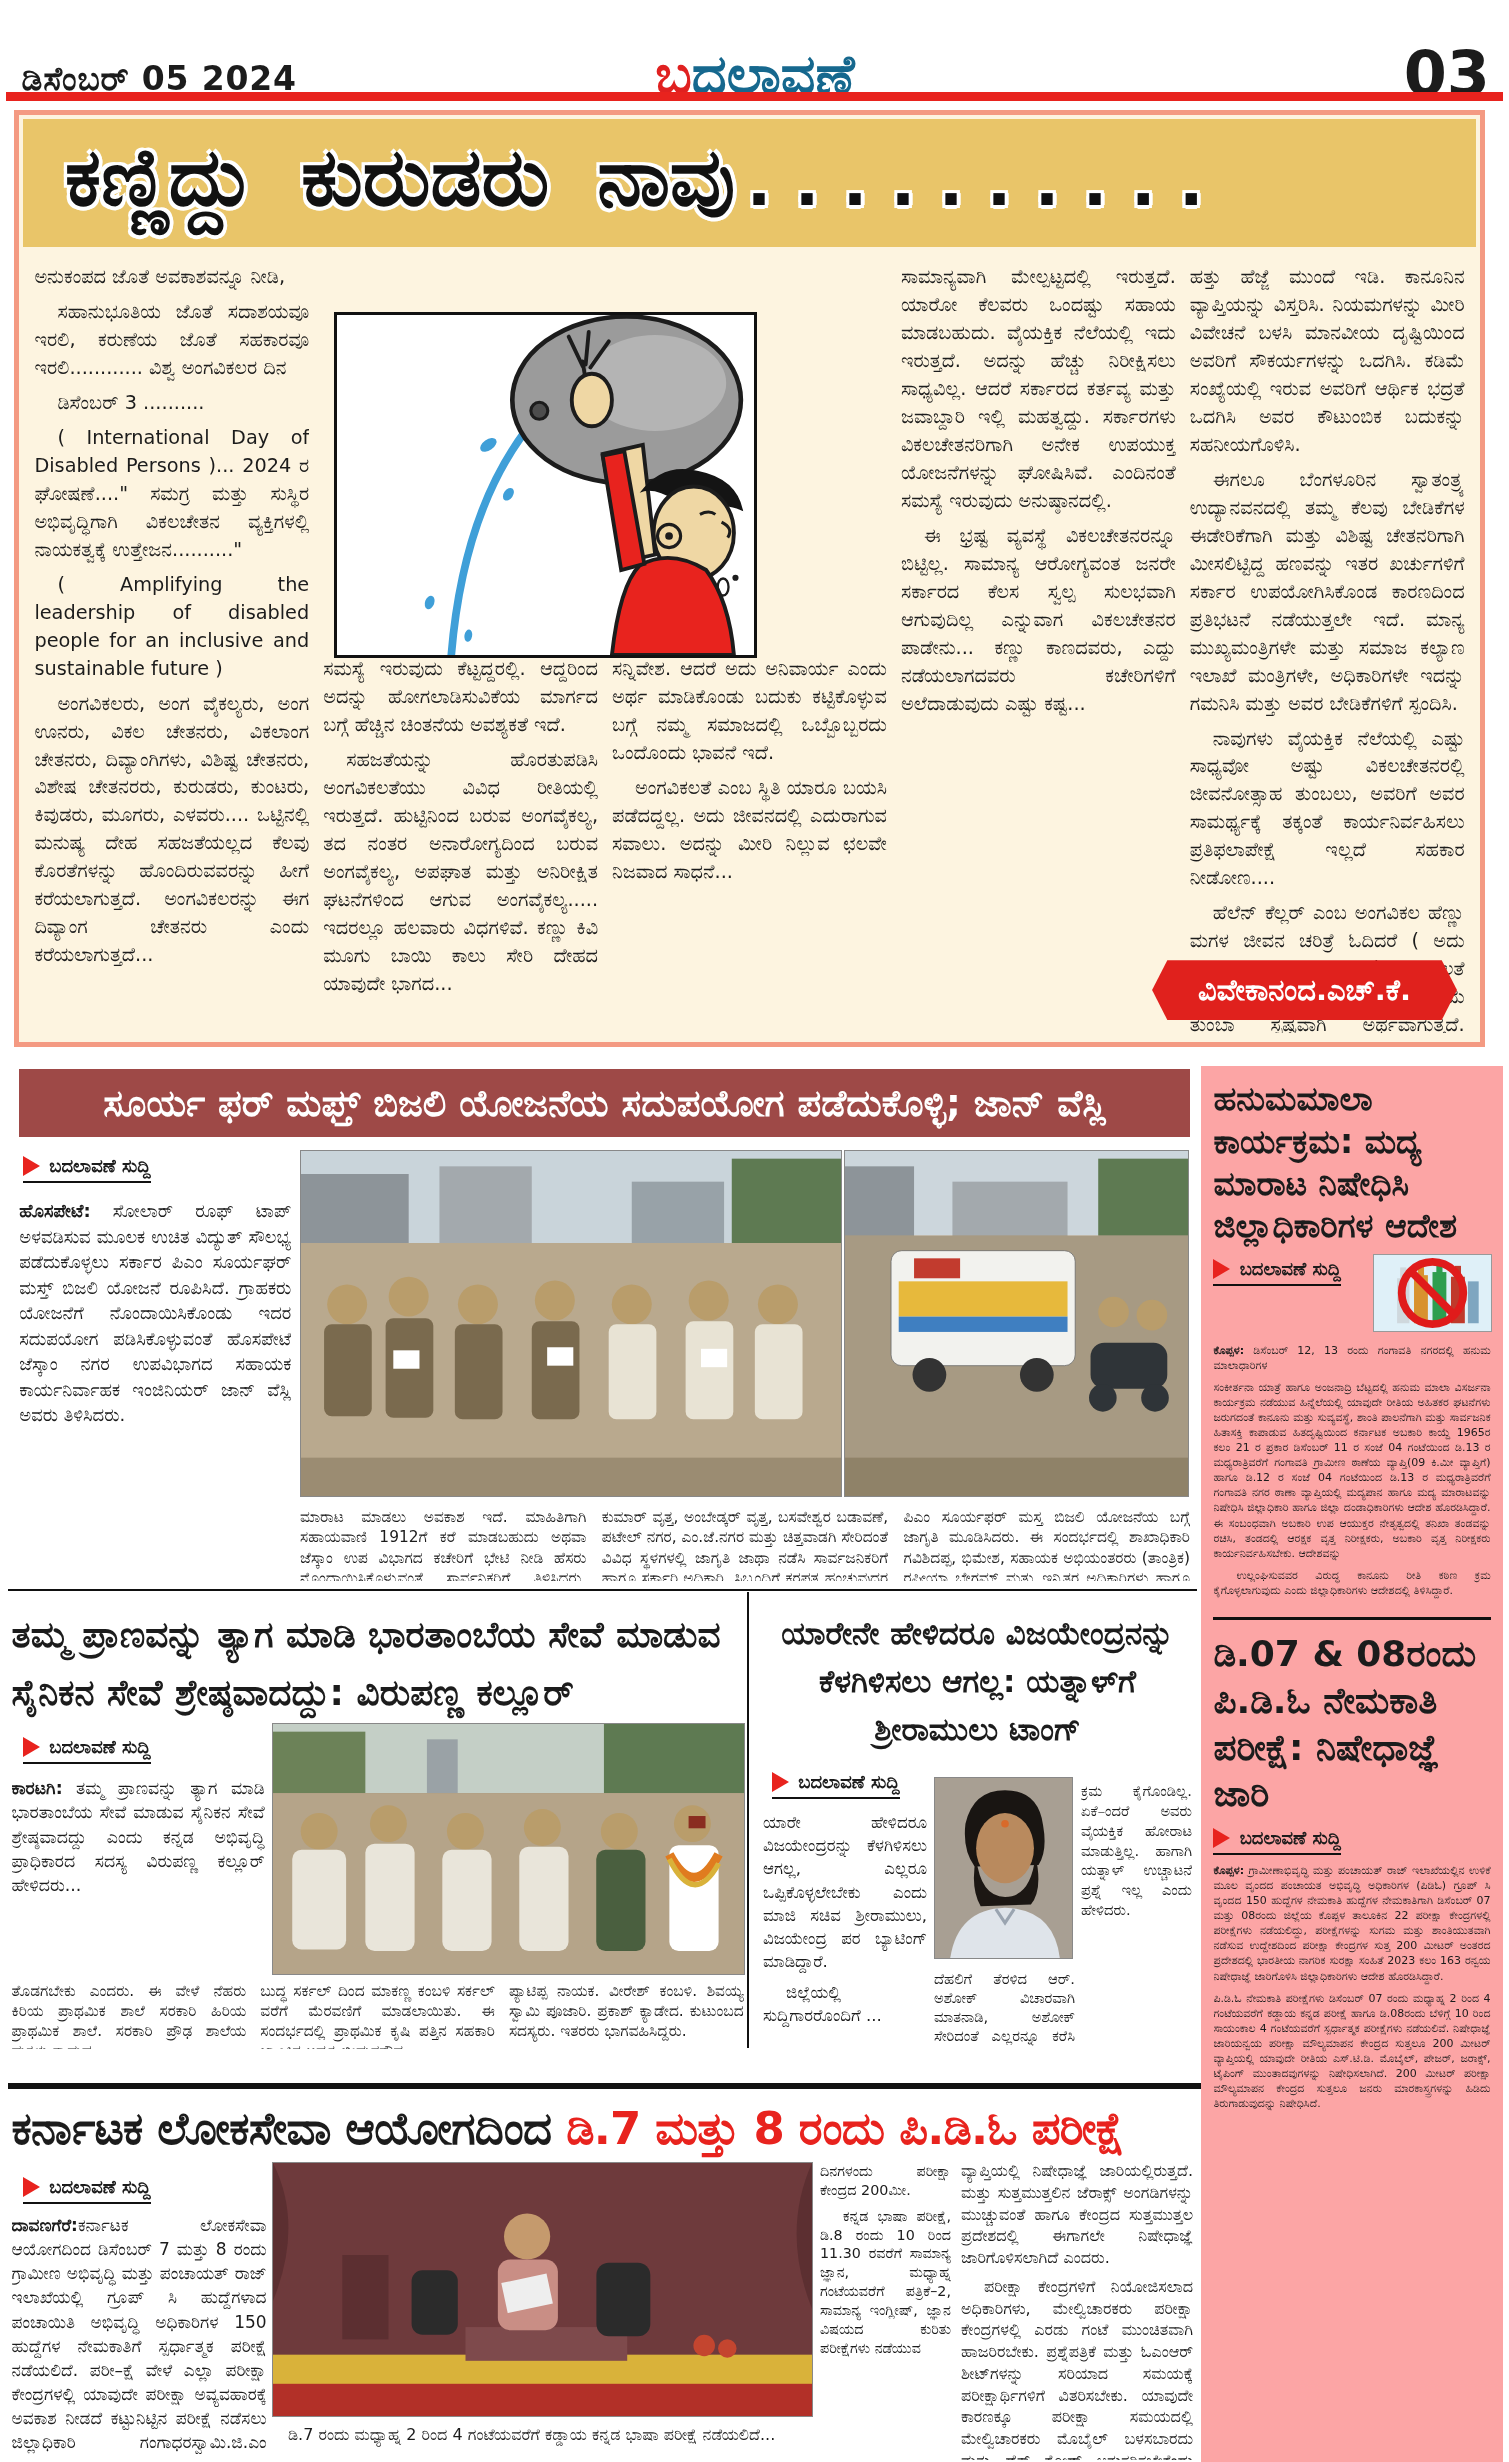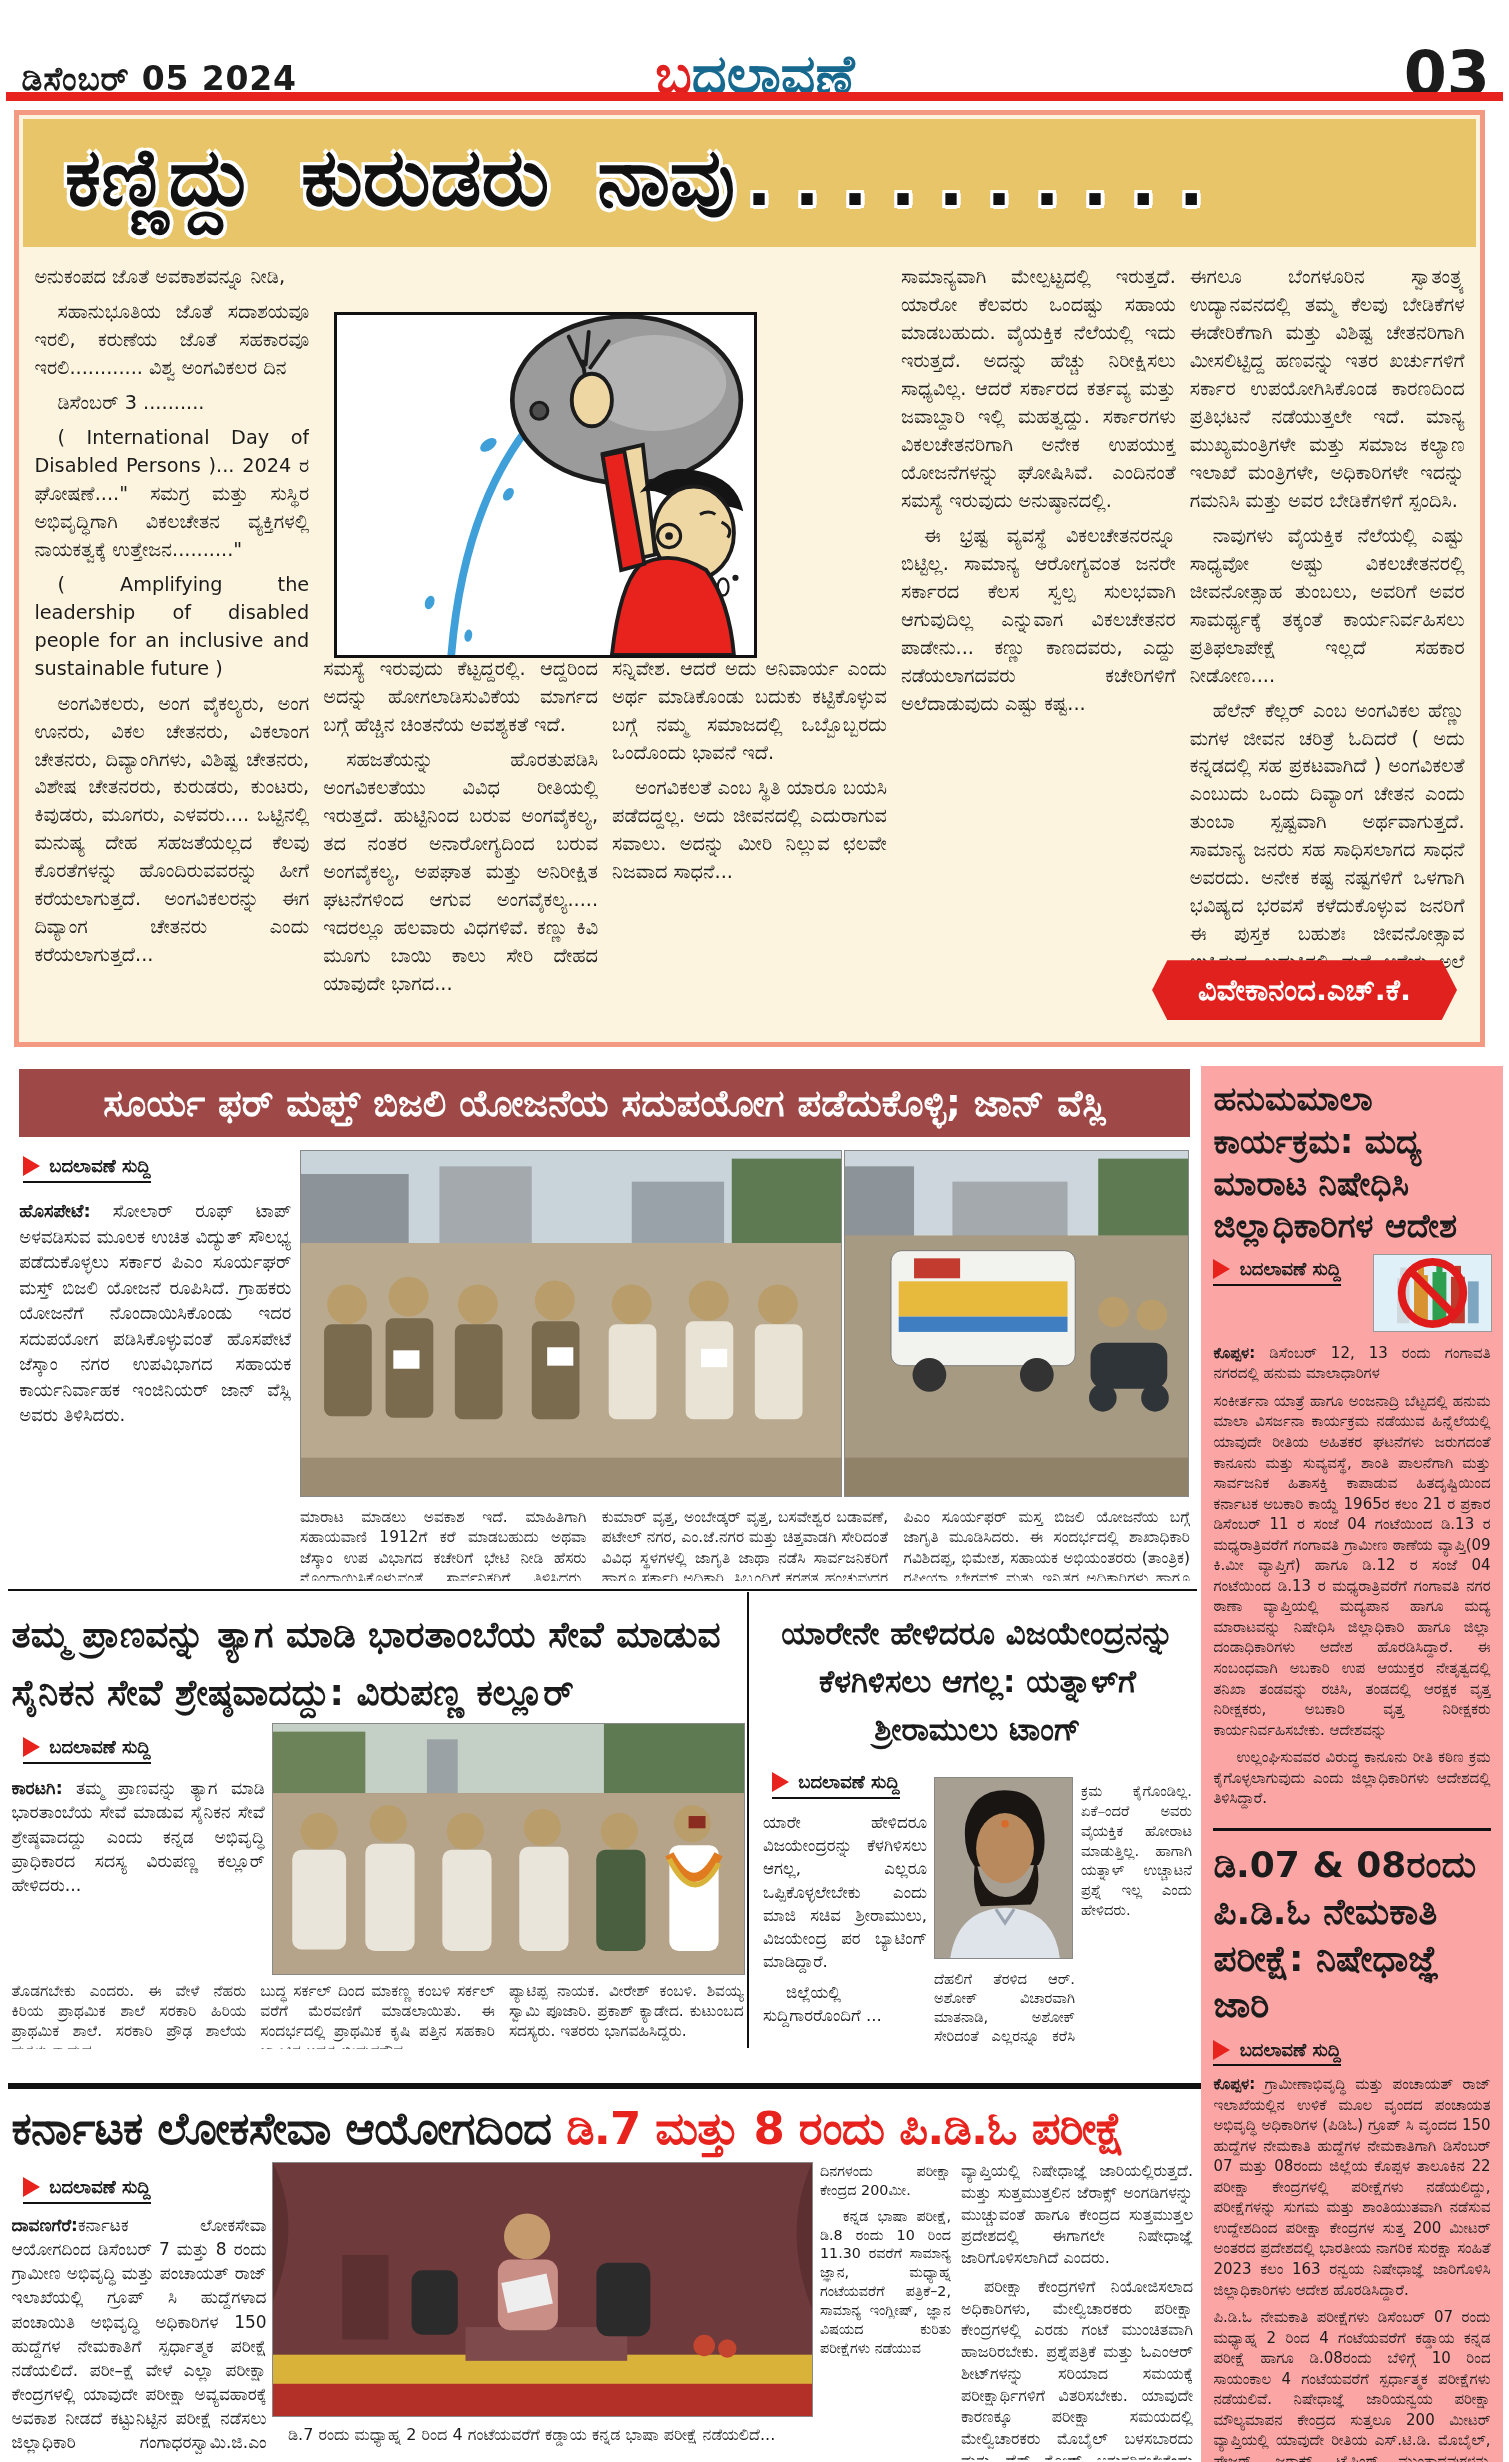--- a/index.html
+++ b/index.html
@@ -43,21 +43,21 @@
   .photo2{position:absolute;left:844px;top:1150px;width:345px;height:347px;}
   .solar-bottom{position:absolute;left:300px;top:1507px;width:890px;height:74px;display:flex;gap:15.4px;
      font-size:15.4px;line-height:1.32;}
   .solar-bottom div{flex:1;overflow:hidden;text-align:justify;}
   
   .sidebar{position:absolute;left:1201px;top:1066px;width:302px;height:1397px;background:#fca5a5;
      padding:12.4px 12.4px;box-sizing:border-box;overflow:hidden;}
   .sb-h1{font-size:33px;font-weight:800;line-height:1.28;margin:0 0 10.8px;}
   .sb-bylinerow{position:relative;margin-bottom:7.7px;min-height:77px;}
   .noalcohol{position:absolute;right:-1.5px;top:-4.6px;width:117px;height:76px;border:0.8px solid #999;}
-  .sb-text{font-size:15px;line-height:1.37;}
+  .sb-text{font-size:11px;line-height:1.37;}
   .sb-div{border-top:3.1px solid #111;margin:12.4px 0 10.8px;}
   .sb-h2{font-size:36px;font-weight:800;line-height:1.3;margin:0 0 9.3px;}
   
   .hr1{position:absolute;left:7.7px;top:1589px;width:1189px;height:2.3px;background:#111;}
   .vr1{position:absolute;left:747px;top:1592px;width:2.3px;height:456px;background:#111;}
   .hr2{position:absolute;left:7.7px;top:2083px;width:1193px;height:6.2px;background:#111;}
   
   .soldier-h{position:absolute;left:11.6px;top:1606px;width:732px;font-size:36px;font-weight:800;line-height:1.6;margin:0;}
   .soldier-byline{position:absolute;left:23px;top:1736px;}
   .soldier-c1{position:absolute;left:11.6px;top:1776px;width:253px;height:197px;font-size:17.4px;line-height:1.4;}
@@ -112,20 +112,21 @@
         </div>
       <div class="col c3 just">
           <p>ಸನ್ನಿವೇಶ. ಆದರೆ ಅದು ಅನಿವಾರ್ಯ ಎಂದು ಅರ್ಥ ಮಾಡಿಕೊಂಡು ಬದುಕು ಕಟ್ಟಿಕೊಳ್ಳುವ ಬಗ್ಗೆ ನಮ್ಮ ಸಮಾಜದಲ್ಲಿ ಒಬ್ಬೊಬ್ಬರದು ಒಂದೊಂದು ಭಾವನೆ ಇದೆ.</p>
           <p>ಅಂಗವಿಕಲತೆ ಎಂಬ ಸ್ಥಿತಿ ಯಾರೂ ಬಯಸಿ ಪಡೆದದ್ದಲ್ಲ. ಅದು ಜೀವನದಲ್ಲಿ ಎದುರಾಗುವ ಸವಾಲು. ಅದನ್ನು ಮೀರಿ ನಿಲ್ಲುವ ಛಲವೇ ನಿಜವಾದ ಸಾಧನೆ...</p>
         </div>
       <div class="col c4 just">
           <p>ಸಾಮಾನ್ಯವಾಗಿ ಮೇಲ್ಪಟ್ಟದಲ್ಲಿ ಇರುತ್ತದೆ. ಯಾರೋ ಕೆಲವರು ಒಂದಷ್ಟು ಸಹಾಯ ಮಾಡಬಹುದು. ವೈಯಕ್ತಿಕ ನೆಲೆಯಲ್ಲಿ ಇದು ಇರುತ್ತದೆ. ಅದನ್ನು ಹೆಚ್ಚು ನಿರೀಕ್ಷಿಸಲು ಸಾಧ್ಯವಿಲ್ಲ. ಆದರೆ ಸರ್ಕಾರದ ಕರ್ತವ್ಯ ಮತ್ತು ಜವಾಬ್ದಾರಿ ಇಲ್ಲಿ ಮಹತ್ವದ್ದು. ಸರ್ಕಾರಗಳು ವಿಕಲಚೇತನರಿಗಾಗಿ ಅನೇಕ ಉಪಯುಕ್ತ ಯೋಜನೆಗಳನ್ನು ಘೋಷಿಸಿವೆ. ಎಂದಿನಂತೆ ಸಮಸ್ಯೆ ಇರುವುದು ಅನುಷ್ಠಾನದಲ್ಲಿ.</p>
           <p>ಈ ಭ್ರಷ್ಟ ವ್ಯವಸ್ಥೆ ವಿಕಲಚೇತನರನ್ನೂ ಬಿಟ್ಟಿಲ್ಲ. ಸಾಮಾನ್ಯ ಆರೋಗ್ಯವಂತ ಜನರೇ ಸರ್ಕಾರದ ಕೆಲಸ ಸ್ವಲ್ಪ ಸುಲಭವಾಗಿ ಆಗುವುದಿಲ್ಲ ಎನ್ನುವಾಗ ವಿಕಲಚೇತನರ ಪಾಡೇನು... ಕಣ್ಣು ಕಾಣದವರು, ಎದ್ದು ನಡೆಯಲಾಗದವರು ಕಚೇರಿಗಳಿಗೆ ಅಲೆದಾಡುವುದು ಎಷ್ಟು ಕಷ್ಟ...</p>
         </div>
       <div class="col c5 just">
+          <p>ಹತ್ತು ಹೆಜ್ಜೆ ಮುಂದೆ ಇಡಿ. ಕಾನೂನಿನ ವ್ಯಾಪ್ತಿಯನ್ನು ವಿಸ್ತರಿಸಿ. ನಿಯಮಗಳನ್ನು ಮೀರಿ ವಿವೇಚನೆ ಬಳಸಿ ಮಾನವೀಯ ದೃಷ್ಟಿಯಿಂದ ಅವರಿಗೆ ಸೌಕರ್ಯಗಳನ್ನು ಒದಗಿಸಿ. ಕಡಿಮೆ ಸಂಖ್ಯೆಯಲ್ಲಿ ಇರುವ ಅವರಿಗೆ ಆರ್ಥಿಕ ಭದ್ರತೆ ಒದಗಿಸಿ ಅವರ ಕೌಟುಂಬಿಕ ಬದುಕನ್ನು ಸಹನೀಯಗೊಳಿಸಿ.</p>
           <p>ಈಗಲೂ ಬೆಂಗಳೂರಿನ ಸ್ವಾತಂತ್ರ್ಯ ಉದ್ಯಾನವನದಲ್ಲಿ ತಮ್ಮ ಕೆಲವು ಬೇಡಿಕೆಗಳ ಈಡೇರಿಕೆಗಾಗಿ ಮತ್ತು ವಿಶಿಷ್ಟ ಚೇತನರಿಗಾಗಿ ಮೀಸಲಿಟ್ಟಿದ್ದ ಹಣವನ್ನು ಇತರ ಖರ್ಚುಗಳಿಗೆ ಸರ್ಕಾರ ಉಪಯೋಗಿಸಿಕೊಂಡ ಕಾರಣದಿಂದ ಪ್ರತಿಭಟನೆ ನಡೆಯುತ್ತಲೇ ಇದೆ. ಮಾನ್ಯ ಮುಖ್ಯಮಂತ್ರಿಗಳೇ ಮತ್ತು ಸಮಾಜ ಕಲ್ಯಾಣ ಇಲಾಖೆ ಮಂತ್ರಿಗಳೇ, ಅಧಿಕಾರಿಗಳೇ ಇದನ್ನು ಗಮನಿಸಿ ಮತ್ತು ಅವರ ಬೇಡಿಕೆಗಳಿಗೆ ಸ್ಪಂದಿಸಿ.</p>
           <p>ನಾವುಗಳು ವೈಯಕ್ತಿಕ ನೆಲೆಯಲ್ಲಿ ಎಷ್ಟು ಸಾಧ್ಯವೋ ಅಷ್ಟು ವಿಕಲಚೇತನರಲ್ಲಿ ಜೀವನೋತ್ಸಾಹ ತುಂಬಲು, ಅವರಿಗೆ ಅವರ ಸಾಮರ್ಥ್ಯಕ್ಕೆ ತಕ್ಕಂತೆ ಕಾರ್ಯನಿರ್ವಹಿಸಲು ಪ್ರತಿಫಲಾಪೇಕ್ಷೆ ಇಲ್ಲದೆ ಸಹಕಾರ ನೀಡೋಣ....</p>
           <p>ಹೆಲೆನ್ ಕೆಲ್ಲರ್ ಎಂಬ ಅಂಗವಿಕಲ ಹೆಣ್ಣು ಮಗಳ ಜೀವನ ಚರಿತ್ರೆ ಓದಿದರೆ ( ಅದು ಕನ್ನಡದಲ್ಲಿ ಸಹ ಪ್ರಕಟವಾಗಿದೆ ) ಅಂಗವಿಕಲತೆ ಎಂಬುದು ಒಂದು ದಿವ್ಯಾಂಗ ಚೇತನ ಎಂದು ತುಂಬಾ ಸ್ಪಷ್ಟವಾಗಿ ಅರ್ಥವಾಗುತ್ತದೆ. ಸಾಮಾನ್ಯ ಜನರು ಸಹ ಸಾಧಿಸಲಾಗದ ಸಾಧನೆ ಅವರದು. ಅನೇಕ ಕಷ್ಟ ನಷ್ಟಗಳಿಗೆ ಒಳಗಾಗಿ ಭವಿಷ್ಯದ ಭರವಸೆ ಕಳೆದುಕೊಳ್ಳುವ ಜನರಿಗೆ ಈ ಪುಸ್ತಕ ಬಹುಶಃ ಜೀವನೋತ್ಸಾವ ಉಕ್ಕಿಸುವ, ಬದುಕಿನಲ್ಲಿ ಮತ್ತೆ ಆಸೆಯ ಅಲೆ ಎಬ್ಬಿಸುವ ಶಕ್ತಿ ಹೊಂದಿದೆ.</p>
         </div>
     </div>
 
     <div class="cartoon">
       <svg width="100%" height="100%" viewBox="0 0 540 440" preserveAspectRatio="none">
         <rect x="0" y="0" width="540" height="440" fill="#ffffff"></rect>
 

